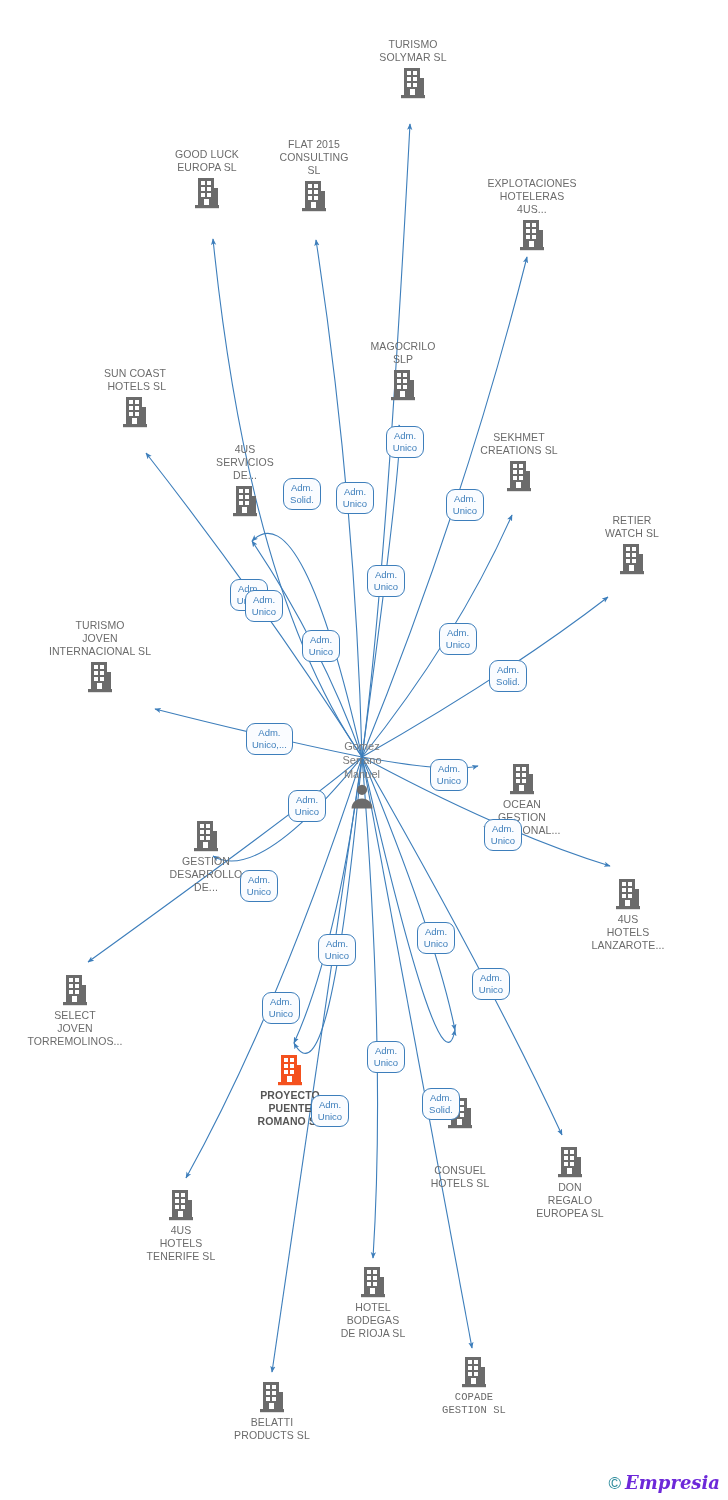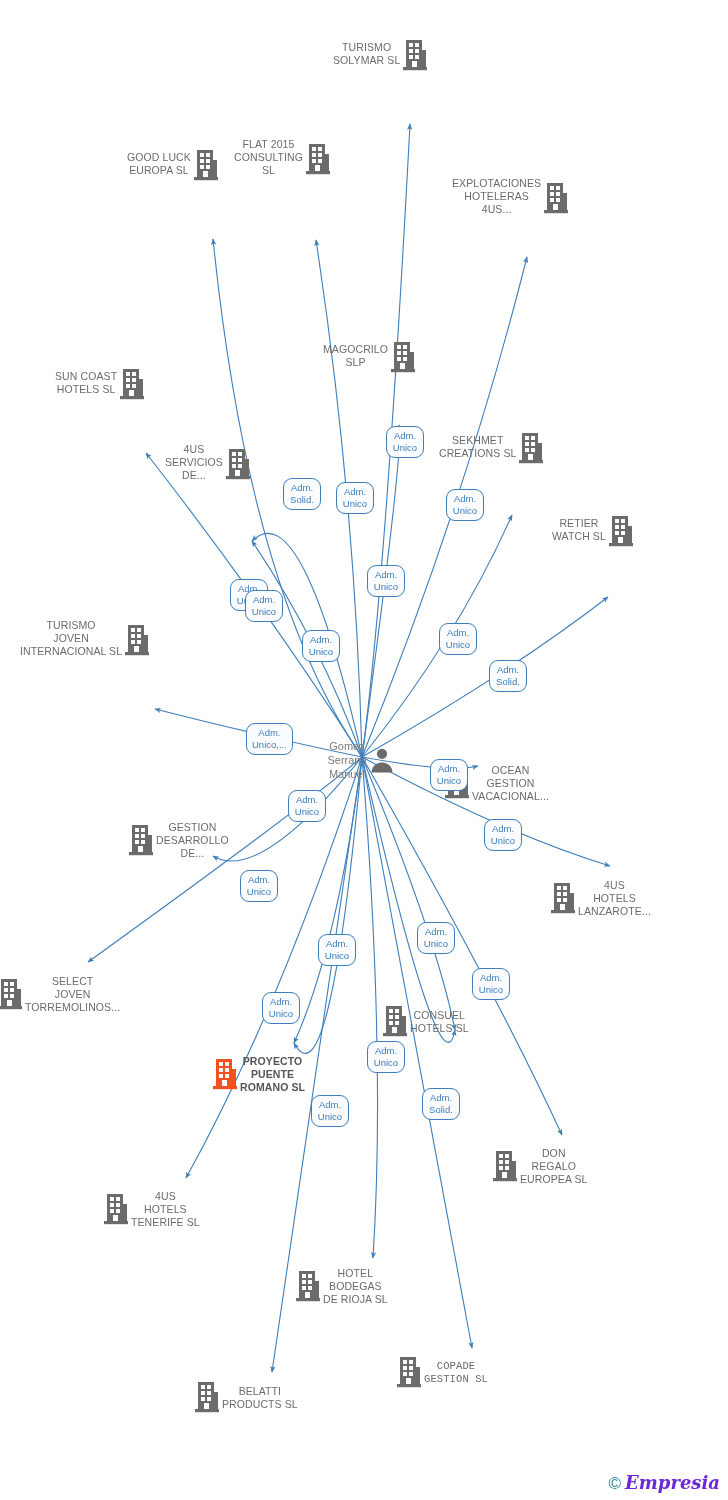--- a/index.html
+++ b/index.html
@@ -21,21 +21,21 @@
     width: 728px; height: 1500px;
     pointer-events: none;
   }
   
   .node {
     position: absolute;
     width: 160px;
     margin-left: -80px;
     text-align: center;
     display: flex;
-    flex-direction: row;
+    flex-direction: column;
     align-items: center;
   }
   .node .label {
     font-size: 10.5px;
     line-height: 13px;
     color: #6b6b6b;
     letter-spacing: .1px;
     white-space: pre-line;
     font-weight: 400;
   }
@@ -209,21 +209,21 @@
             <rect x="15" y="11" width="4" height="4" fill="#fff"></rect>
             <rect x="9" y="17" width="4" height="4" fill="#fff"></rect>
             <rect x="15" y="17" width="4" height="4" fill="#fff"></rect>
             <rect x="12" y="23" width="5" height="6" fill="#fff"></rect>
             <rect x="22" y="12" width="4" height="17" fill="#6b6b6b"></rect>
             <rect x="3" y="29" width="24" height="3.2" fill="#6b6b6b"></rect>
           </svg></span>
         <span class="label">MAGOCRILO
 SLP</span>
       </div>
-      <div class="node above" style="left: 135px; top: 367px;">
+      <div class="node above" style="left: 135px; top: 367px; text-align: right;">
         <span class="glyph"><svg width="30" height="34" viewBox="0 0 30 34">
             <rect x="6" y="2" width="16" height="27" fill="#6b6b6b"></rect>
             <rect x="9" y="5" width="4" height="4" fill="#fff"></rect>
             <rect x="15" y="5" width="4" height="4" fill="#fff"></rect>
             <rect x="9" y="11" width="4" height="4" fill="#fff"></rect>
             <rect x="15" y="11" width="4" height="4" fill="#fff"></rect>
             <rect x="9" y="17" width="4" height="4" fill="#fff"></rect>
             <rect x="15" y="17" width="4" height="4" fill="#fff"></rect>
             <rect x="12" y="23" width="5" height="6" fill="#fff"></rect>
             <rect x="22" y="12" width="4" height="17" fill="#6b6b6b"></rect>
@@ -359,21 +359,21 @@
             <rect x="9" y="17" width="4" height="4" fill="#fff"></rect>
             <rect x="15" y="17" width="4" height="4" fill="#fff"></rect>
             <rect x="12" y="23" width="5" height="6" fill="#fff"></rect>
             <rect x="22" y="12" width="4" height="17" fill="#6b6b6b"></rect>
             <rect x="3" y="29" width="24" height="3.2" fill="#6b6b6b"></rect>
           </svg></span>
         <span class="label">SELECT
 JOVEN
 TORREMOLINOS...</span>
       </div>
-      <div class="node below" style="left: 460px; top: 1004px;">
+      <div class="node below" style="left: 460px; top: 1096px; gap: 32px;">
         <span class="glyph"><svg width="30" height="34" viewBox="0 0 30 34">
             <rect x="6" y="2" width="16" height="27" fill="#6b6b6b"></rect>
             <rect x="9" y="5" width="4" height="4" fill="#fff"></rect>
             <rect x="15" y="5" width="4" height="4" fill="#fff"></rect>
             <rect x="9" y="11" width="4" height="4" fill="#fff"></rect>
             <rect x="15" y="11" width="4" height="4" fill="#fff"></rect>
             <rect x="9" y="17" width="4" height="4" fill="#fff"></rect>
             <rect x="15" y="17" width="4" height="4" fill="#fff"></rect>
             <rect x="12" y="23" width="5" height="6" fill="#fff"></rect>
             <rect x="22" y="12" width="4" height="17" fill="#6b6b6b"></rect>

